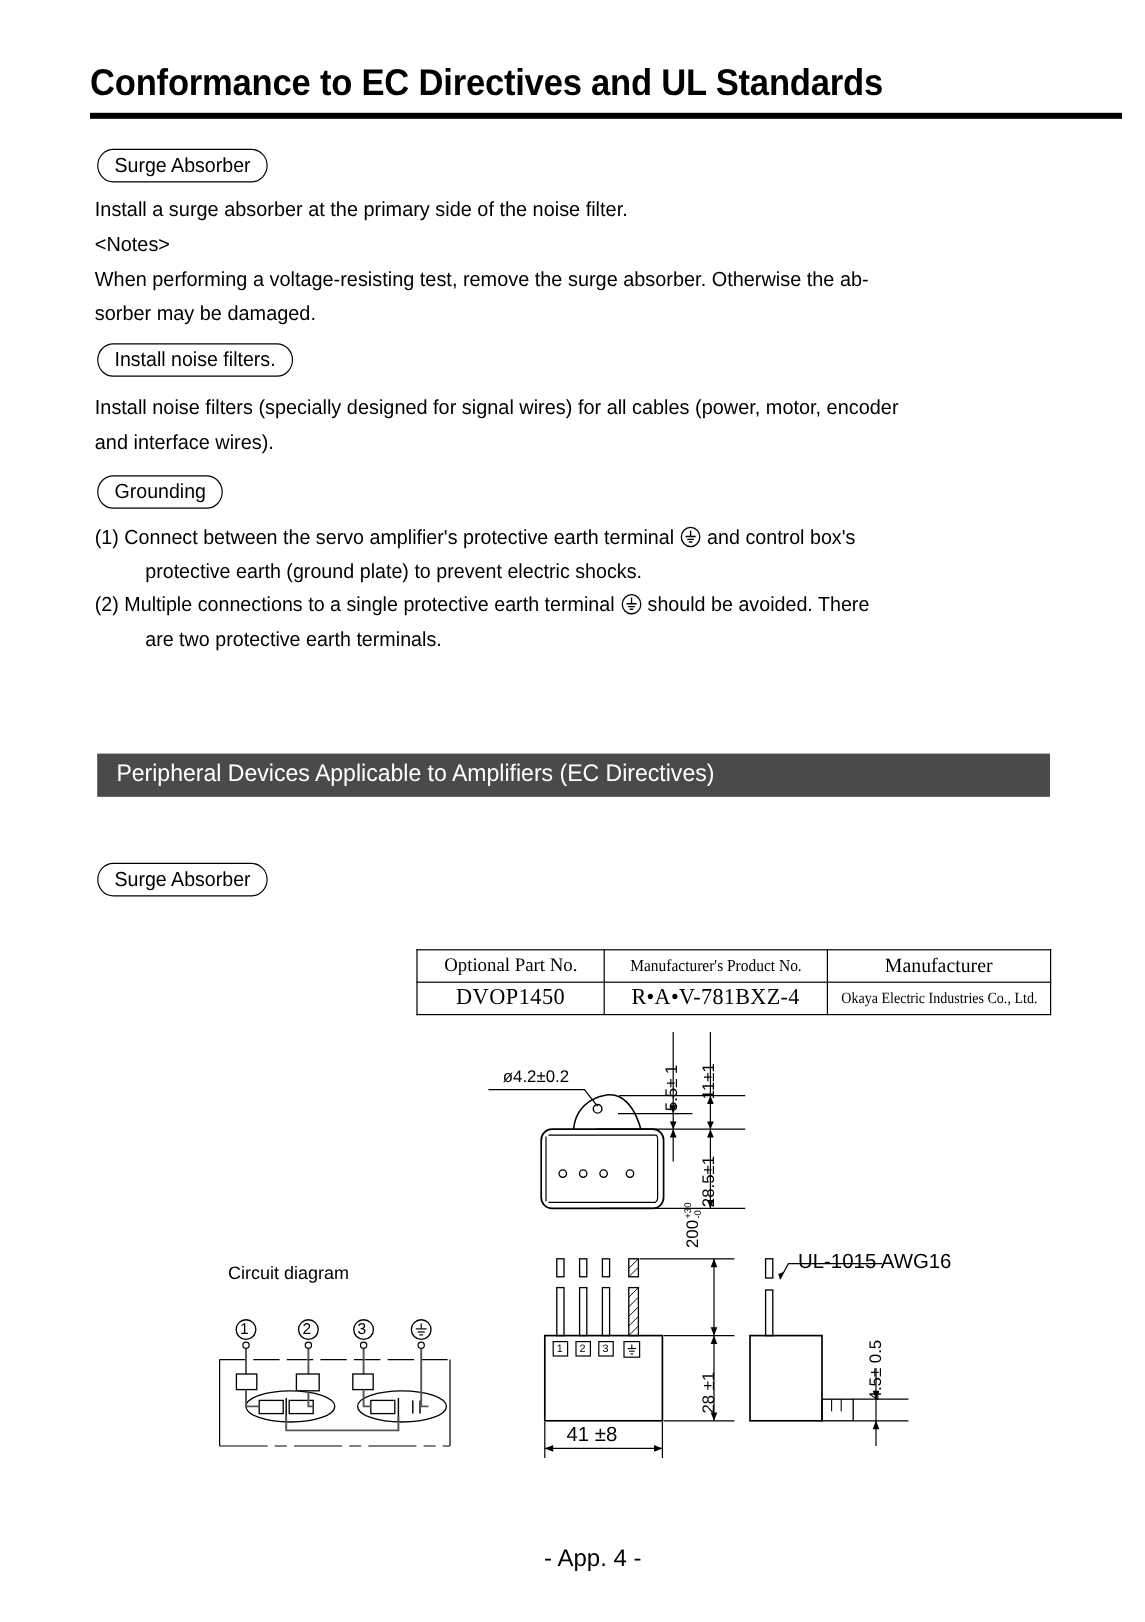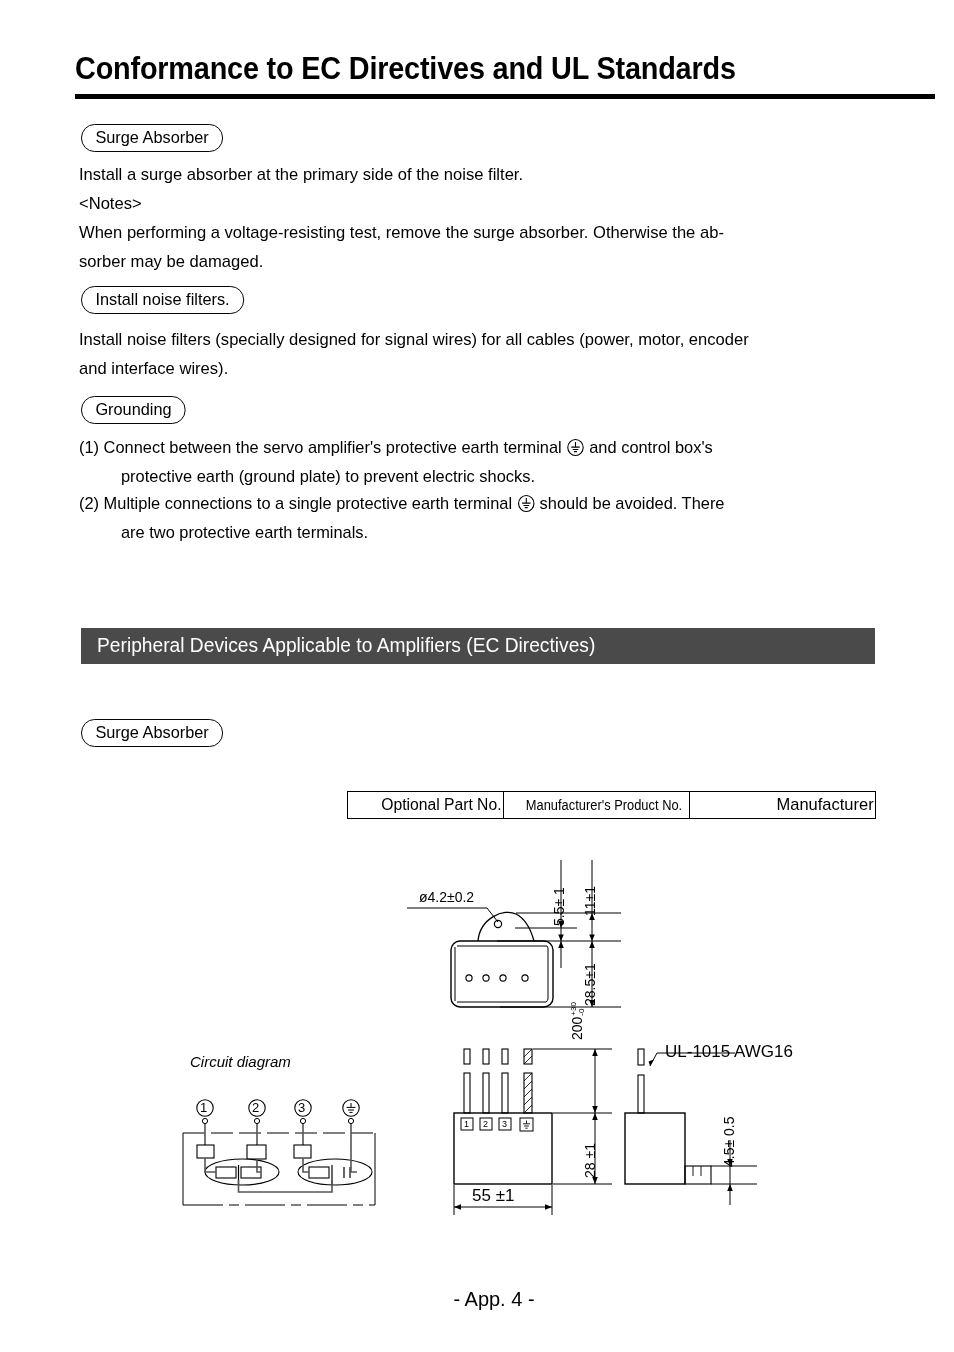--- a/index.html
+++ b/index.html
@@ -104,24 +104,25 @@
   
   .spec-table {
     position: absolute;
     left: 330px;
     top: 791px;
     border-collapse: collapse;
     background: #fff;
   }
   .spec-table td {
     border: 1.5px solid #000;
-    text-align: right;
+    text-align: center;
     vertical-align: middle;
     padding: 0;
     height: 26px;
+    font-family: Liberation Serif, serif;
   }
   .c1 { width: 155px; }
   .c2 { width: 185px; }
   .c3 { width: 185px; }
 
   .t-h1 { font-size: 16px; transform: scaleX(0.98); display:inline-block; }
   .t-h2 { font-size: 14px; transform: scaleX(0.92); display:inline-block; }
   .t-h3 { font-size: 17px; transform: scaleX(0.97); display:inline-block; }
   .t-v1 { font-size: 19px; transform: scaleX(0.98); display:inline-block; letter-spacing: .4px;}
   .t-v2 { font-size: 19px; transform: scaleX(0.97); display:inline-block; letter-spacing: .3px;}
@@ -147,21 +148,20 @@
     transform: rotate(-90deg);
   }
   .dwg-label.big { font-size: 17px; }
 
   .circuit-title {
     position: absolute;
     left: 173px;
     top: 1053px;
     font-size: 15px;
     white-space: nowrap;
-    font-style: italic;
   }
 
   
   .footer {
     position: absolute;
     left: 0;
     top: 1288px;
     width: 954px;
     text-align: center;
     font-size: 20px;
@@ -223,20 +223,25 @@
   <div class="pill" style="left:64px; top:719px;">
     <span>Surge Absorber</span>
   </div>
 
   <table class="spec-table">
     <tbody>
         <tr>
       <td class="c1"><span class="t-h1">Optional Part No.</span></td>
       <td class="c2"><span class="t-h2">Manufacturer's Product No.</span></td>
       <td class="c3"><span class="t-h3">Manufacturer</span></td>
+    </tr>
+    <tr>
+      <td class="c1"><span class="t-v1">DVOP1450</span></td>
+      <td class="c2"><span class="t-v2">R•A•V-781BXZ-4</span></td>
+      <td class="c3"><span class="t-v3">Okaya Electric Industries Co., Ltd.</span></td>
     </tr>
   </tbody>
     </table>
 
   <svg class="drawing" viewBox="0 0 954 1352" width="954" height="1352">
 
     <g stroke="#000" fill="none" stroke-width="1.1" stroke-linecap="butt">
 
       <g>
 
@@ -413,21 +418,21 @@
   <div class="dwg-label rot" style="left:565px; top:916px;">11±1</div>
 
   <div class="dwg-label rot" style="left:565px; top:1006px;">28.5±1</div>
 
   <div style="position:absolute; left:552px; top:1040px; transform-origin:left top; transform:rotate(-90deg); white-space:nowrap; font-size:14px;">
     <span>200</span><span style="display:inline-block; vertical-align:middle; font-size:8px; line-height:8px; text-align:left; margin-left:1px;"><span style="display:block;">+30</span><span style="display:block;">-0</span></span>
   </div>
 
   <div class="dwg-label rot" style="left:565px; top:1178px;">28 ±1</div>
 
-  <div class="dwg-label big" style="left:455px; top:1186px;">55 ±1</div>
+  <div class="dwg-label big" style="left:455px; top:1186px;">41 ±8</div>
 
   <div class="dwg-label big" style="left:648px; top:1042px;">UL-1015 AWG16</div>
 
   <div class="dwg-label rot" style="left:704px; top:1167px;">4.5± 0.5</div>
 
   <div class="circuit-title">Circuit diagram</div>
 
   <div style="position:absolute; left:183px; top:1100px; font-size:13px;">1</div>
   <div style="position:absolute; left:235px; top:1100px; font-size:13px;">2</div>
   <div style="position:absolute; left:281px; top:1100px; font-size:13px;">3</div>

